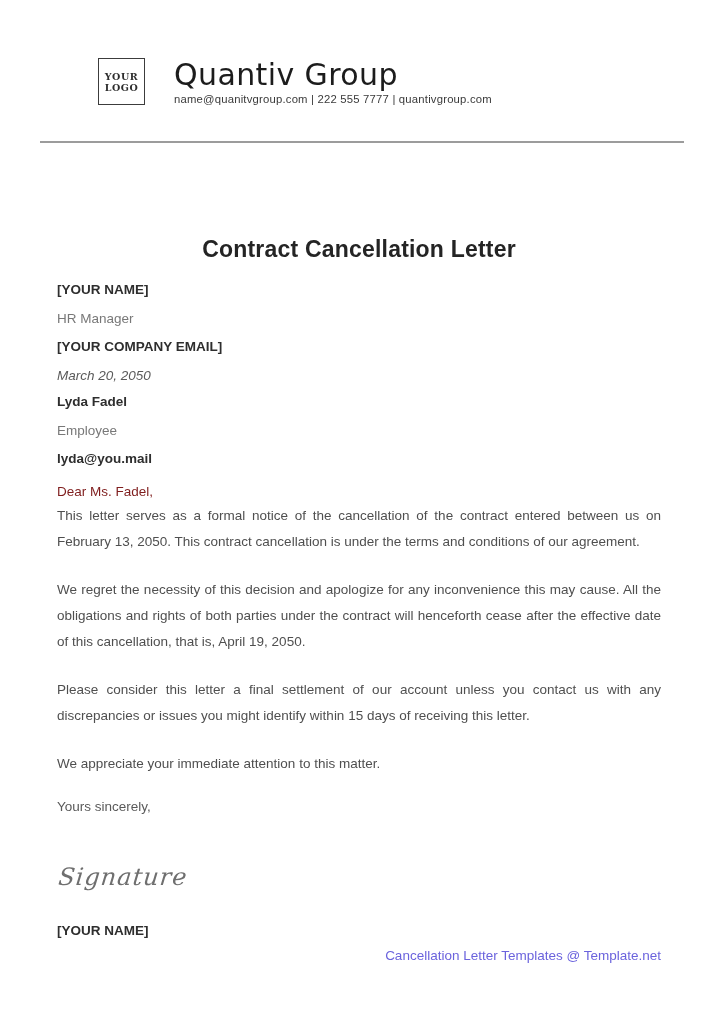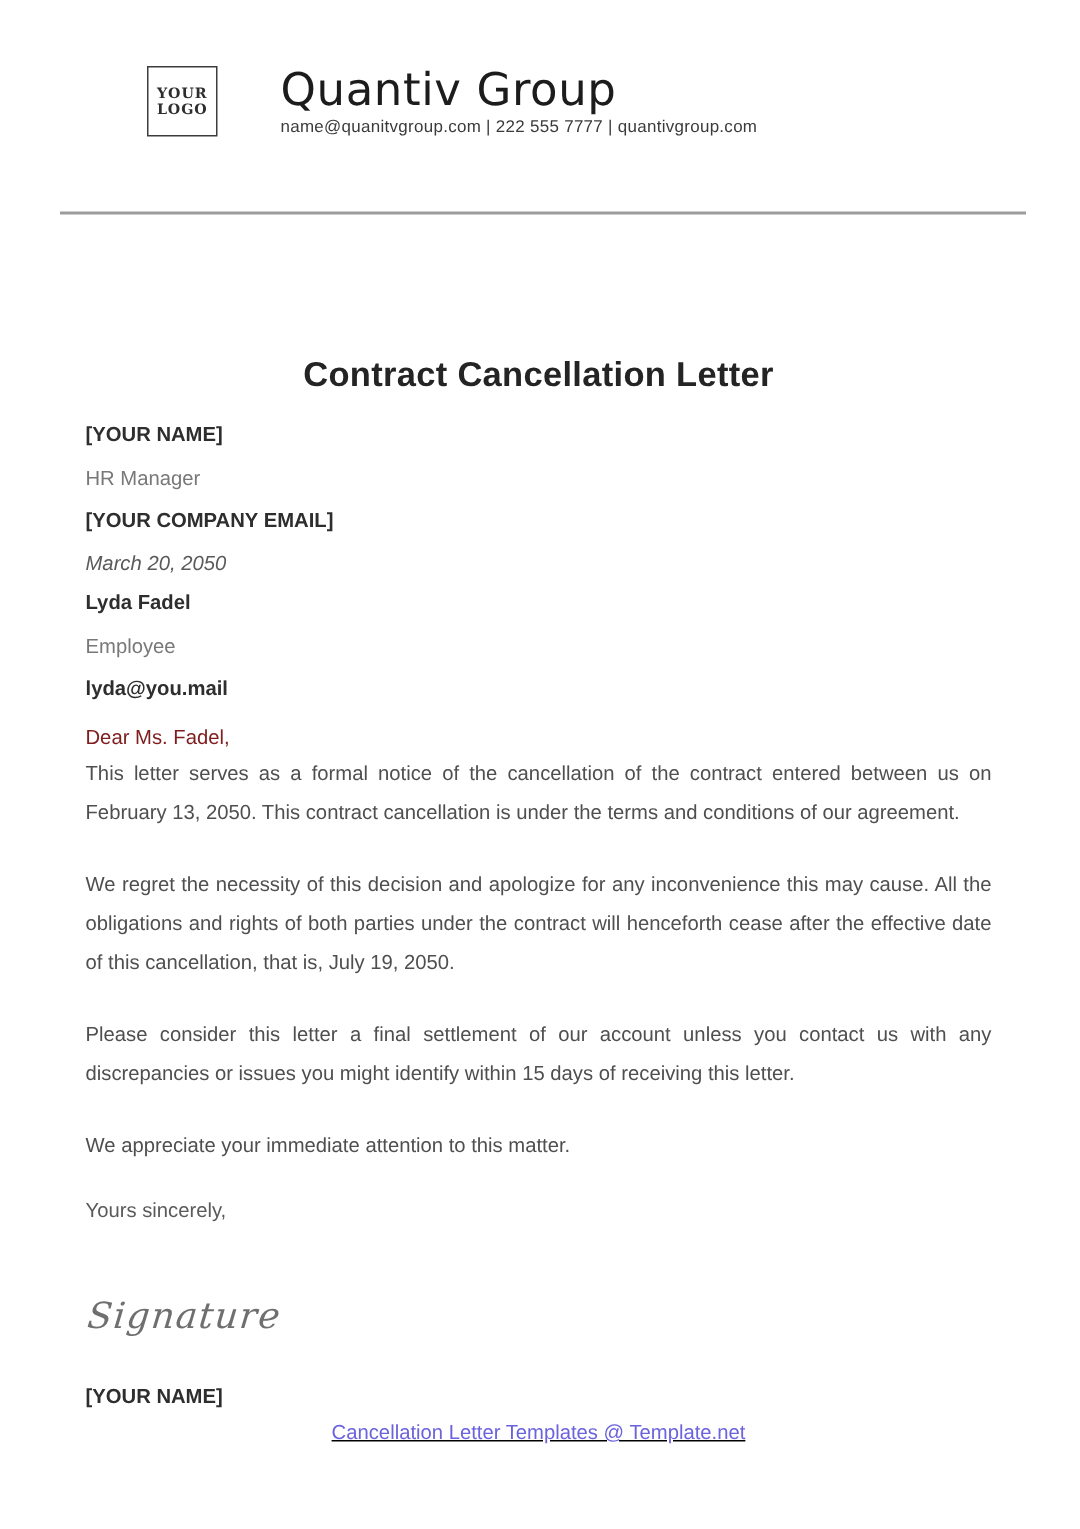--- a/index.html
+++ b/index.html
@@ -10,24 +10,24 @@
     font-family: "Liberation Sans", "DejaVu Sans", sans-serif;
     position: relative;
     overflow: hidden;
   }
   .page { width: 720px; height: 1019px; background: #ffffff; position: relative; }
 
   
   .header {
     position: absolute;
     left: 98px;
-    top: 44px;
+    top: 58px;
     display: flex;
     align-items: flex-end;
-    gap: 42px;
+    gap: 29px;
   }
   .logo-box {
     width: 47px;
     height: 47px;
     border: 1.5px solid #3c3c3c;
     background: #ffffff;
     display: flex;
     flex-direction: column;
     align-items: center;
     justify-content: center;
@@ -106,23 +106,22 @@
     transform: skewX(-6deg);
     transform-origin: left bottom;
   }
   .signoff-name {
     font-size: 13.5px;
     font-weight: bold;
     color: #2e2e2e;
     margin-top: 32px;
   }
   .footer-link-wrap {
-    text-align: center;
+    text-align: right;
     margin-top: 8px;
-    text-decoration: underline;
   }
   .footer-link {
     font-size: 13.5px;
     color: #6b63dd;
     text-decoration: none;
     cursor: pointer;
   }
 </style>
 </head>
 <body>
@@ -149,21 +148,21 @@
     <div class="meta-line meta-gray">HR Manager</div>
     <div class="meta-line meta-bold">[YOUR COMPANY EMAIL]</div>
     <div class="meta-line meta-plain">March 20, 2050</div>
     <div class="meta-line meta-bold">Lyda Fadel</div>
     <div class="meta-line meta-gray">Employee</div>
     <div class="meta-line meta-bold">lyda@you.mail</div>
 
     <div class="salutation">Dear Ms. Fadel,</div>
 
     <p class="body-par">This letter serves as a formal notice of the cancellation of the contract entered between us on February 13, 2050. This contract cancellation is under the terms and conditions of our agreement.</p>
-    <p class="body-par">We regret the necessity of this decision and apologize for any inconvenience this may cause. All the obligations and rights of both parties under the contract will henceforth cease after the effective date of this cancellation, that is, July 19, 2050.</p>
+    <p class="body-par">We regret the necessity of this decision and apologize for any inconvenience this may cause. All the obligations and rights of both parties under the contract will henceforth cease after the effective date of this cancellation, that is, April 19, 2050.</p>
     <p class="body-par">Please consider this letter a final settlement of our account unless you contact us with any discrepancies or issues you might identify within 15 days of receiving this letter.</p>
     <p class="body-par single">We appreciate your immediate attention to this matter.</p>
 
     <div class="closing">Yours sincerely,</div>
 
     <div class="signature">Signature</div>
 
     <div class="signoff-name">[YOUR NAME]</div>
 
     <div class="footer-link-wrap">

